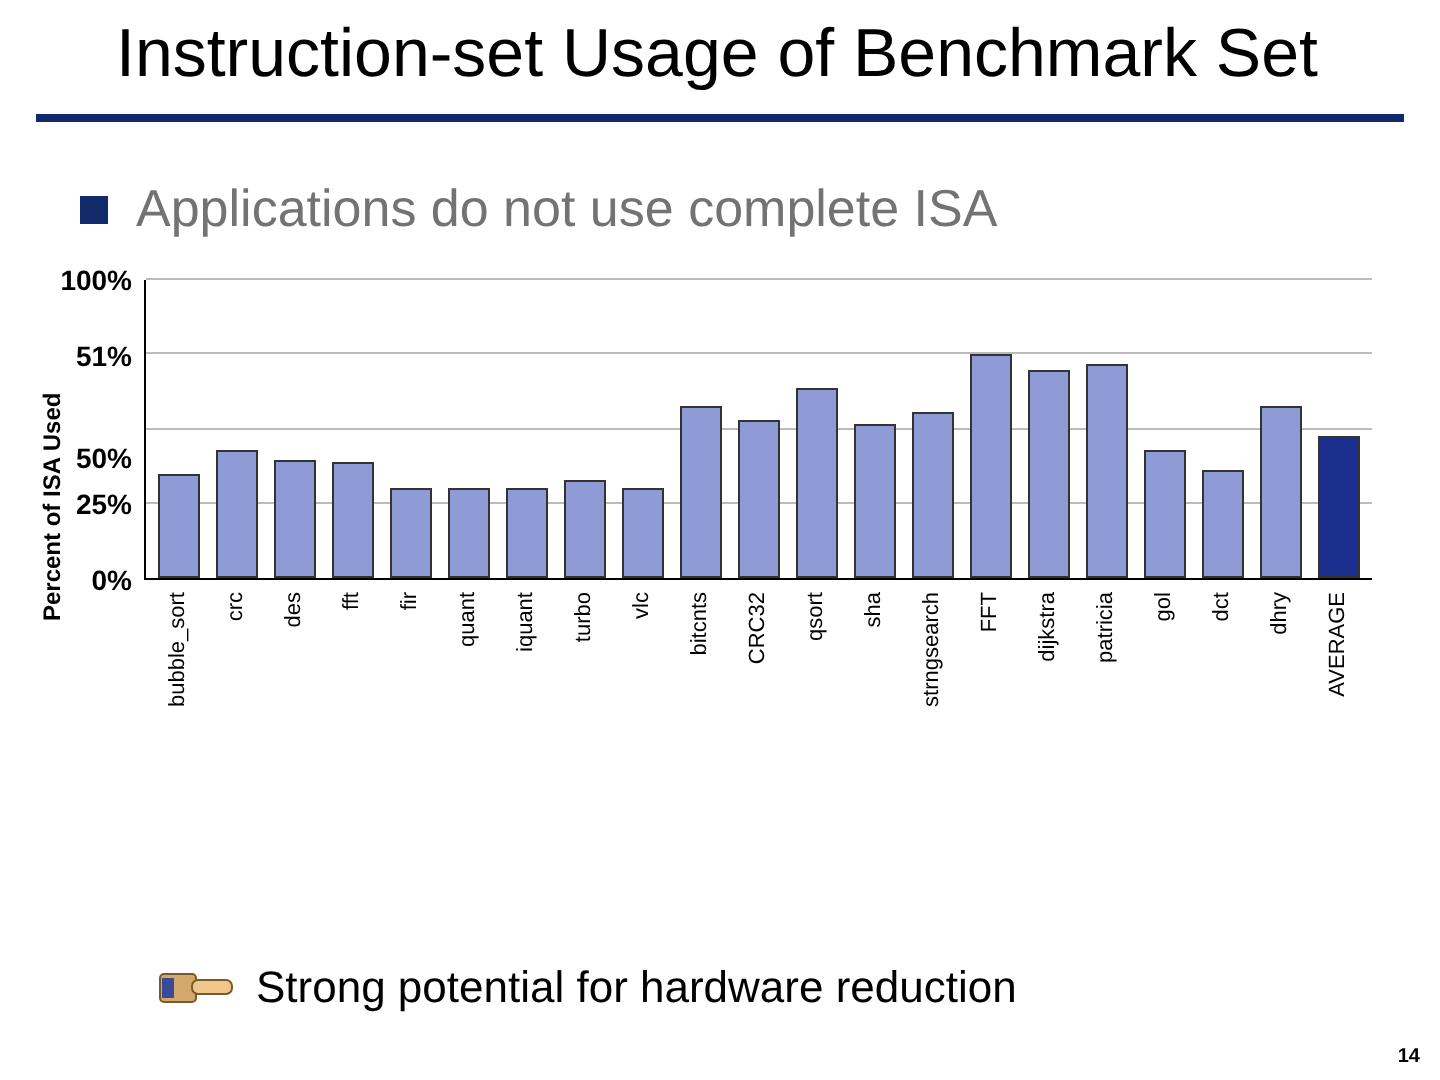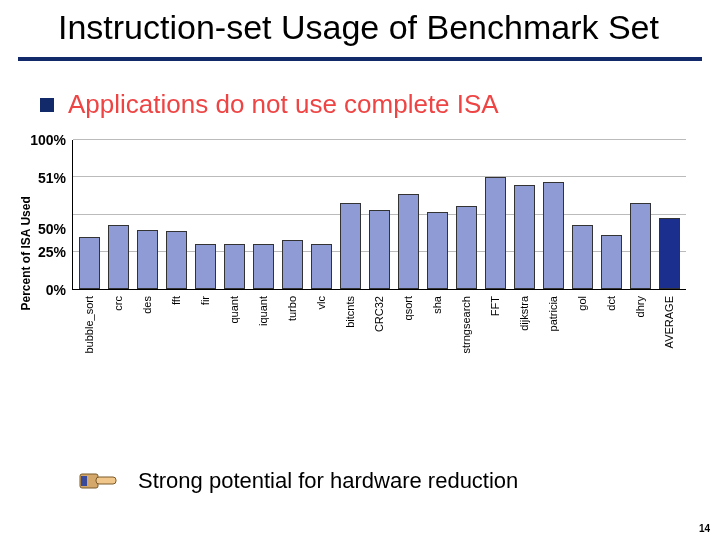--- a/index.html
+++ b/index.html
@@ -30,21 +30,21 @@
     padding: 28px 18px 4px 40px;
   }
   .bullet {
     width: 14px;
     height: 14px;
     background: #132a6a;
     flex: 0 0 auto;
   }
   .bullet-text {
     font-size: 26px;
-    color: #ef4444;
+    color: #737373;
   }
   .chart-wrap {
     position: relative;
     margin: 16px 34px 0 72px;
     height: 238px;
   }
   .ylabel {
     position: absolute;
     left: -46px;
     top: 50%;
@@ -108,24 +108,24 @@
     left: 50%;
     top: 4px;
     transform-origin: left top;
     transform: rotate(-90deg) translate(-100%, -50%);
     font-size: 11px;
     white-space: nowrap;
   }
   .callout {
     position: absolute;
     left: 78px;
-    top: 466px;
+    top: 479px;
     display: flex;
     align-items: center;
-    gap: 20px;
+    gap: 10px;
     text-align: right;
   }
   .hand {
     width: 40px;
     height: 30px;
     position: relative;
   }
   .callout-text {
     font-size: 22px;
     color: #000;

